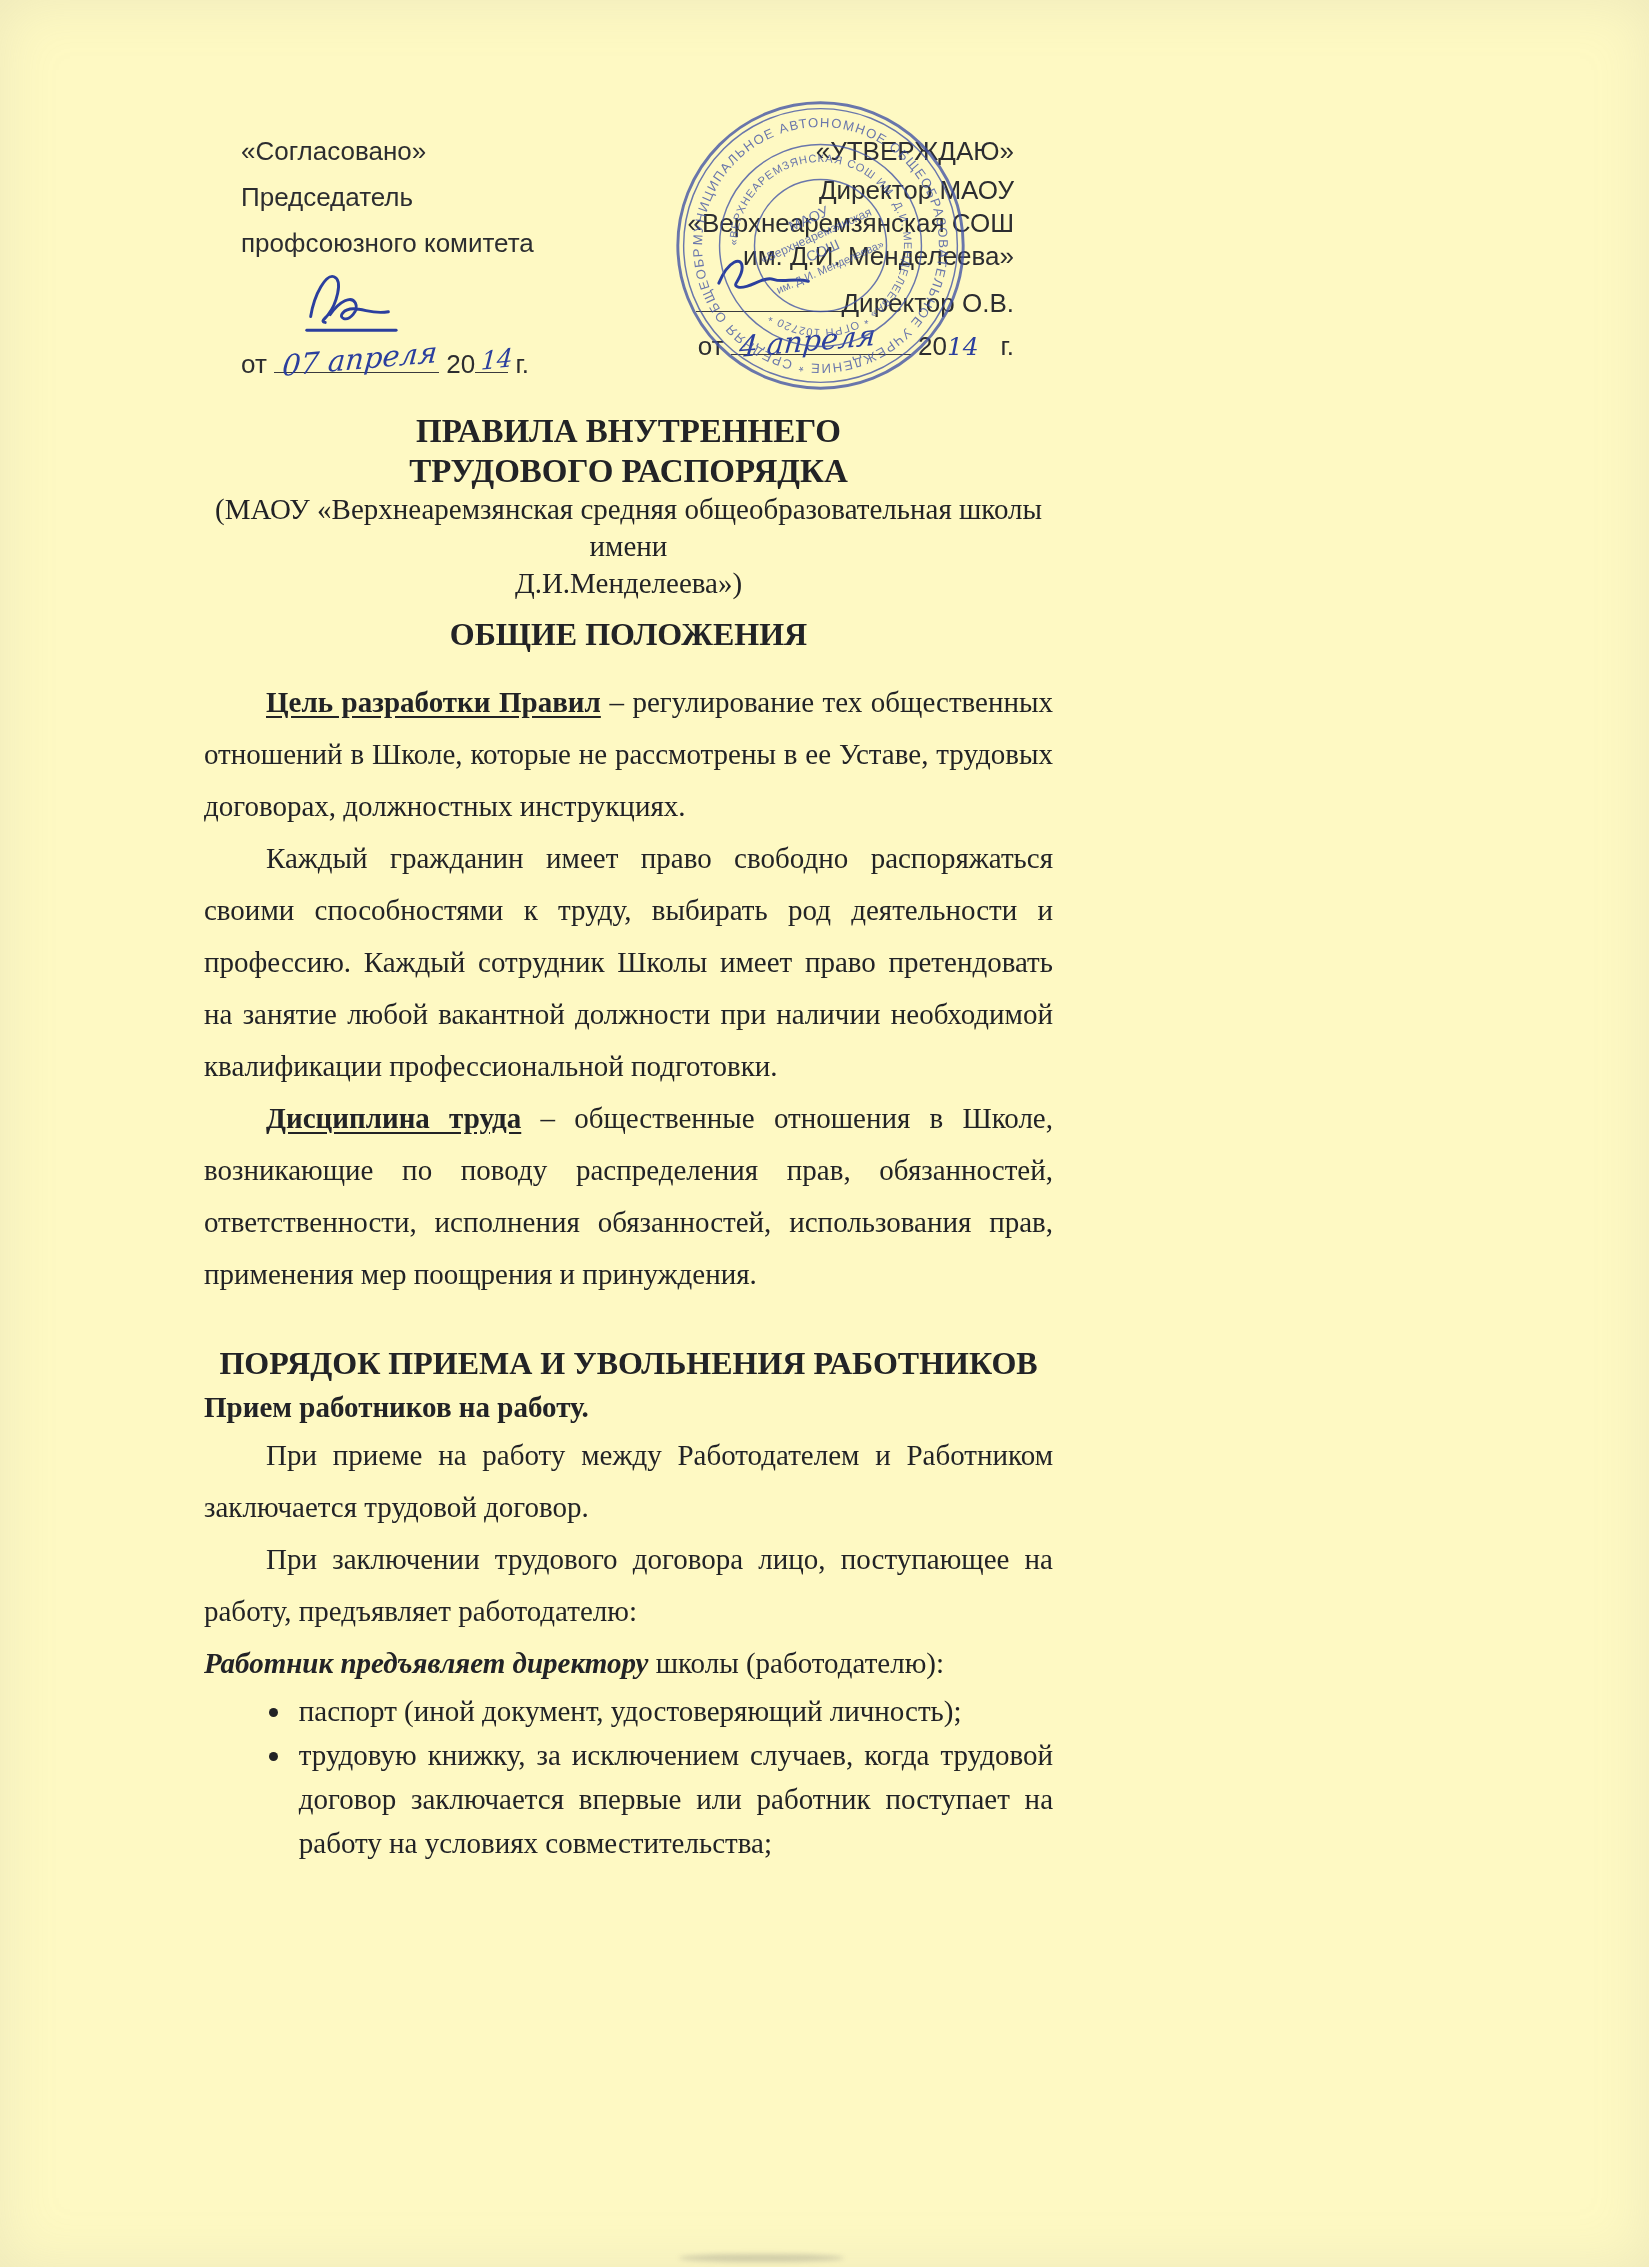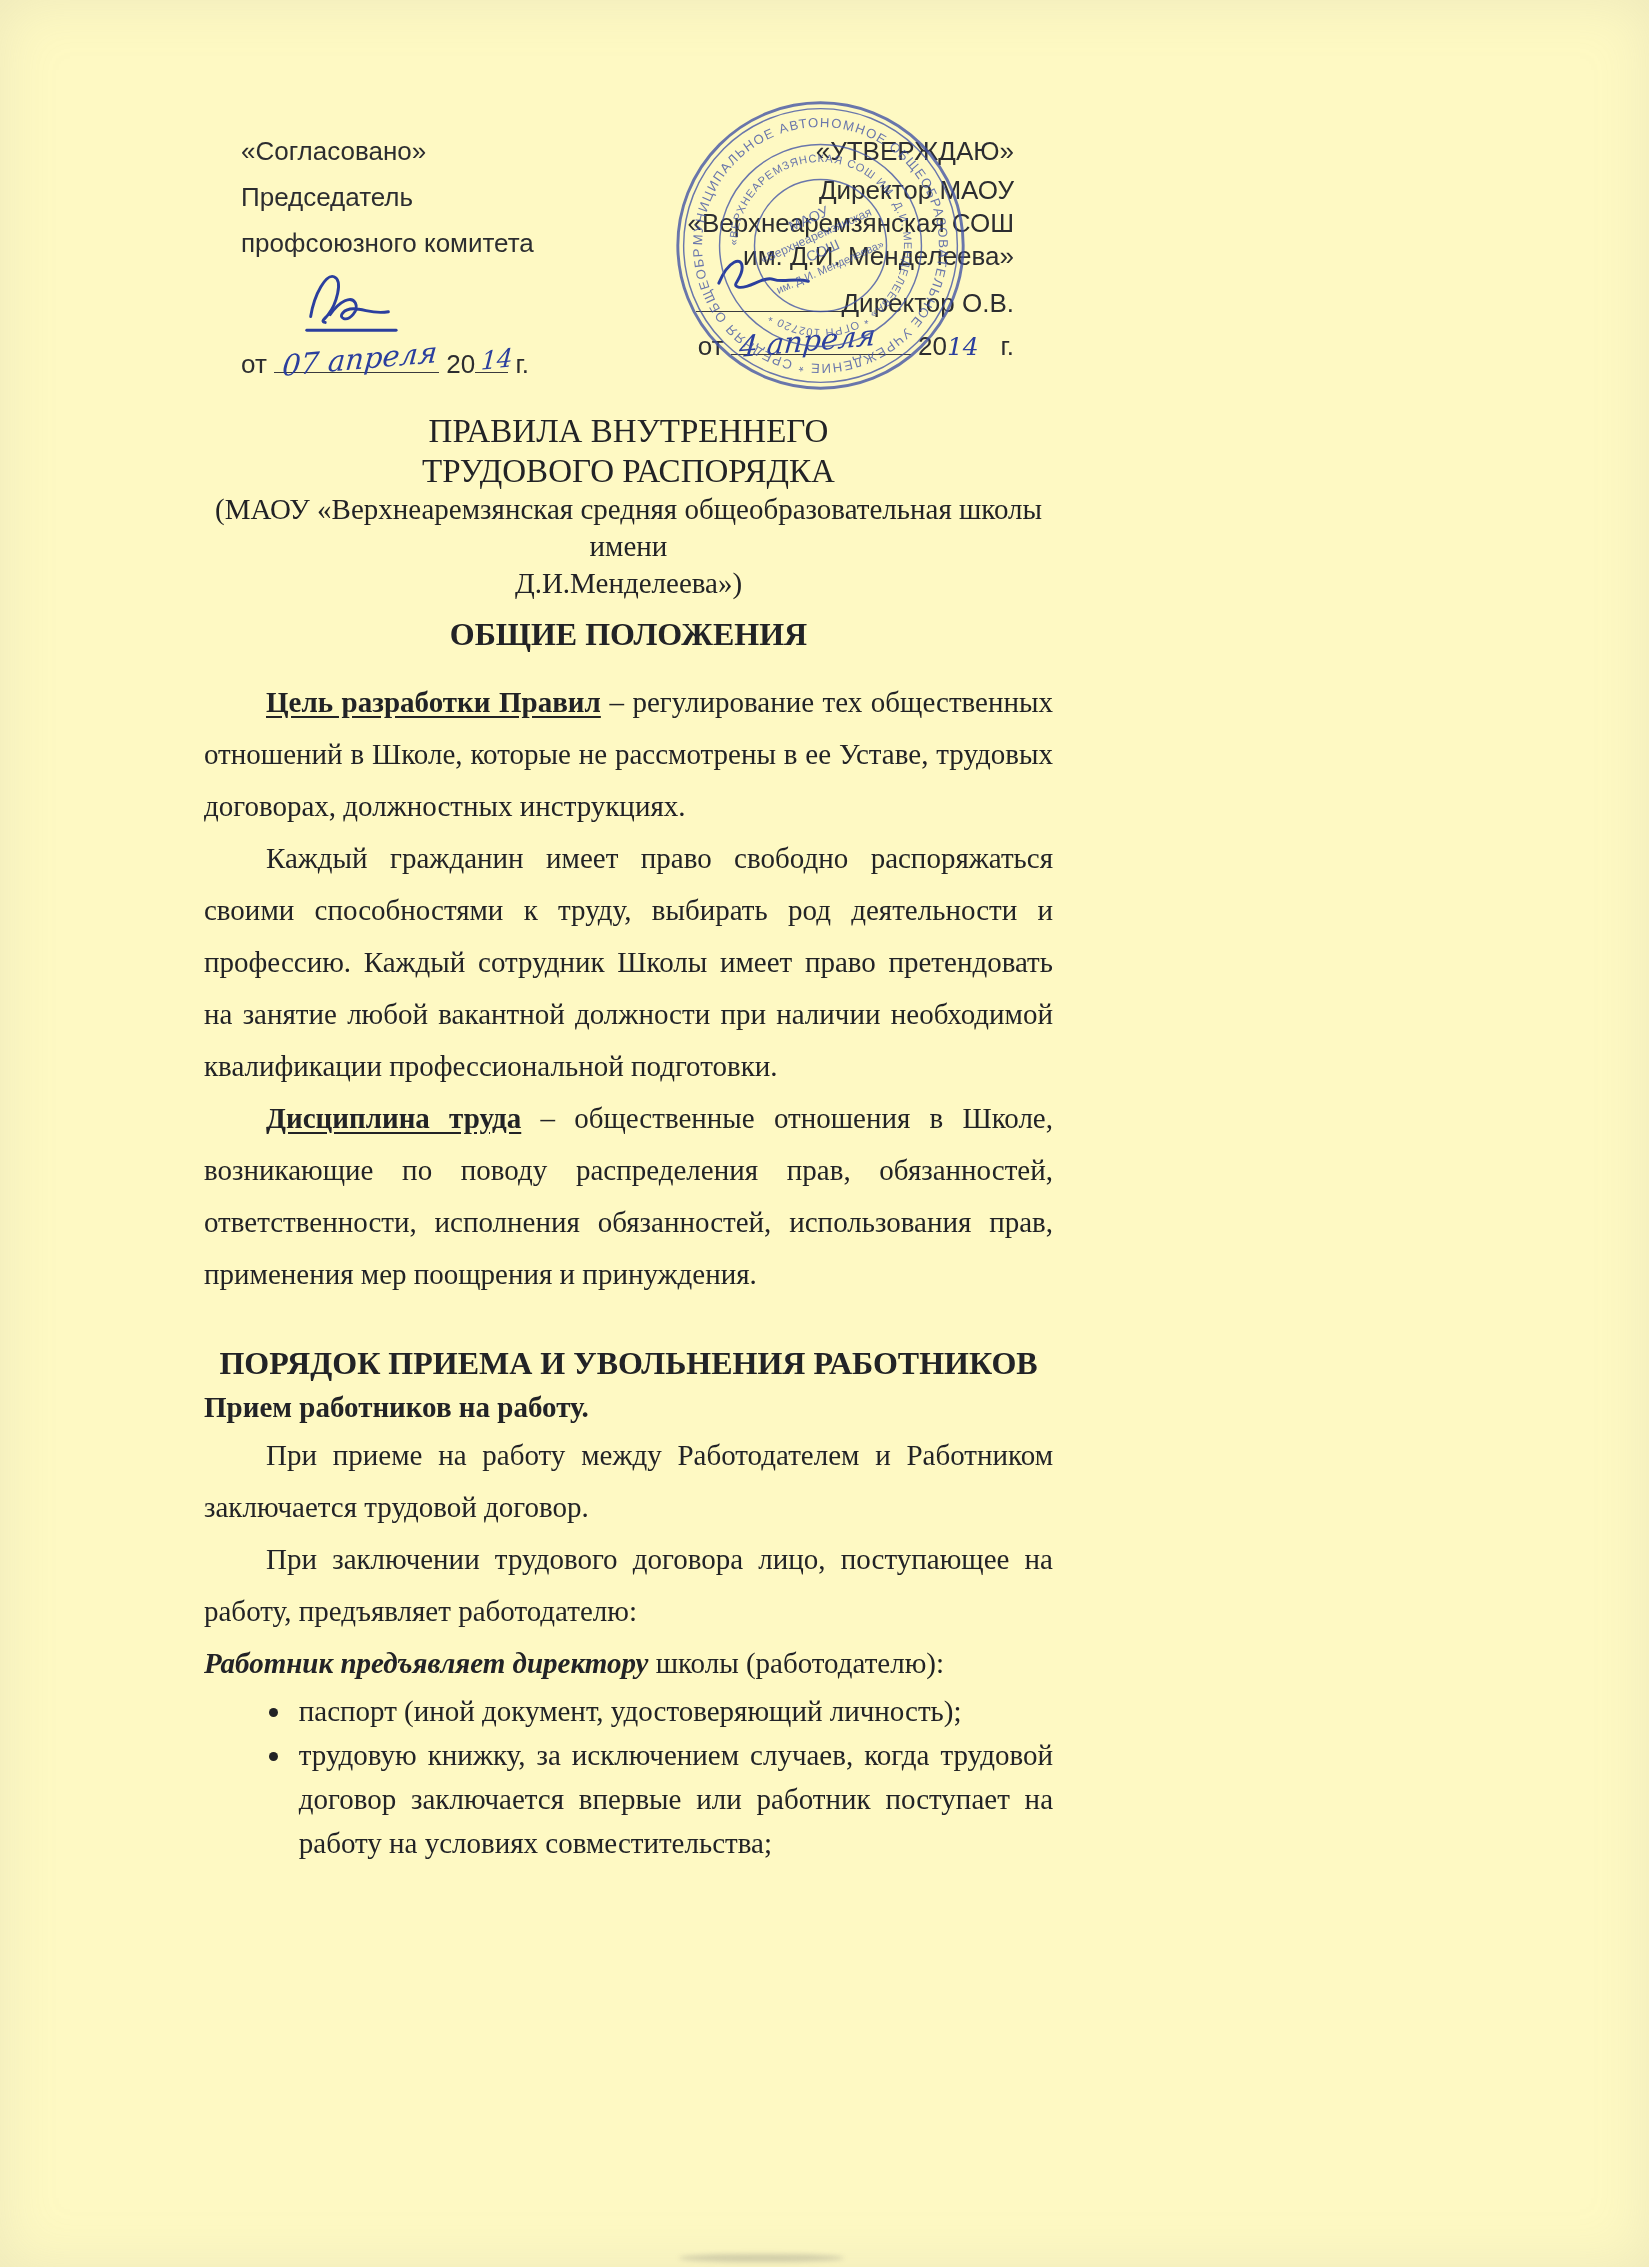--- a/index.html
+++ b/index.html
@@ -35,21 +35,21 @@
   .hand-sm { position:absolute; left:5.8px; bottom:-1.9px; font-size:25px; transform:rotate(-6deg) skewX(-10deg); }
 
   .name-row { margin-top:9.7px; position:relative; white-space:nowrap; }
   .name-row svg { position:absolute; right:194px; top:-33px; }
 
   
   .stamp { position:absolute; left:672px; top:97px; width:297px; height:297px; opacity:.78; pointer-events:none; }
 
   
   .content { position:absolute; left:204px; top:411px; width:849px; }
-  .title-b { text-align:center; font-weight:normal; font-size:33px; line-height:40px; }
+  .title-b { text-align:center; font-weight:bold; font-size:33px; line-height:40px; }
   .title-r { text-align:center; font-size:29px; line-height:37px; }
   .sec-head { text-align:center; font-weight:bold; font-size:32px; line-height:41px; margin-top:11.6px; }
   .sec-head2 { text-align:center; font-weight:bold; font-size:32px; line-height:44px; margin-top:41px; }
   .gap-before-body { margin-top:21.3px; }
 
   p.body { font-size:29px; line-height:52px; text-align:justify; text-indent:62px; }
   p.noindent { text-indent:0; }
   .lead { font-weight:bold; text-decoration:underline; text-underline-offset:3.9px; }
   .lead-bi { font-weight:bold; font-style:italic; }
   .subhead { font-weight:bold; font-size:29px; line-height:44px; }

